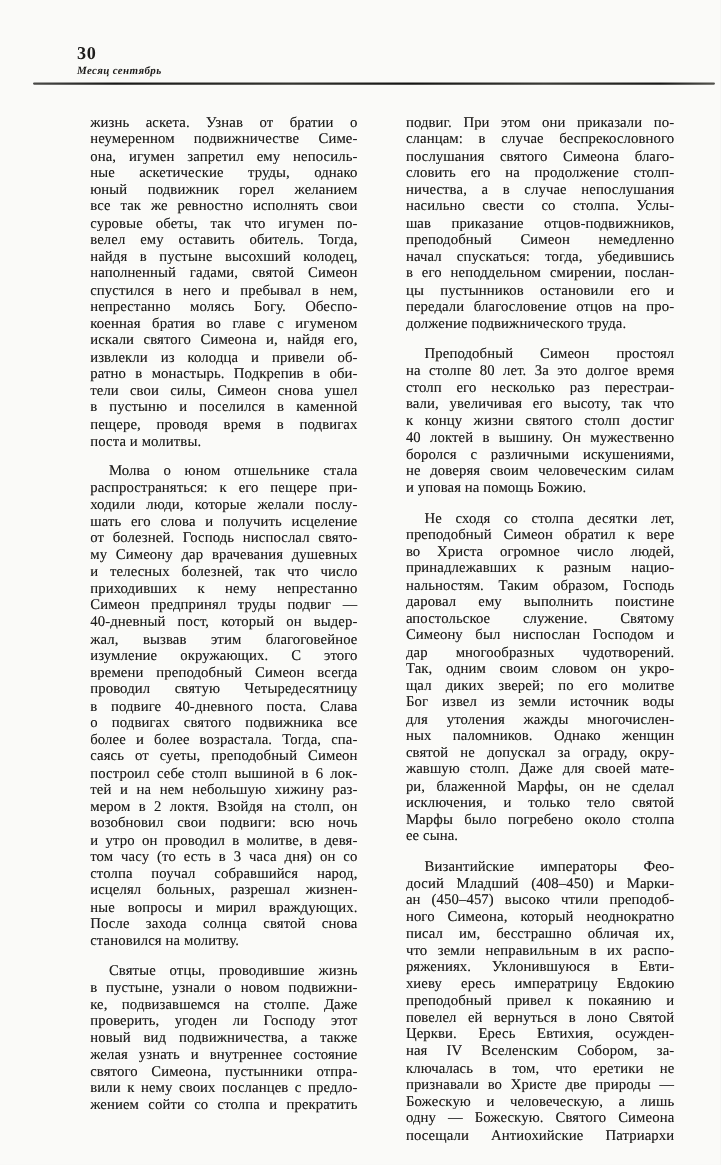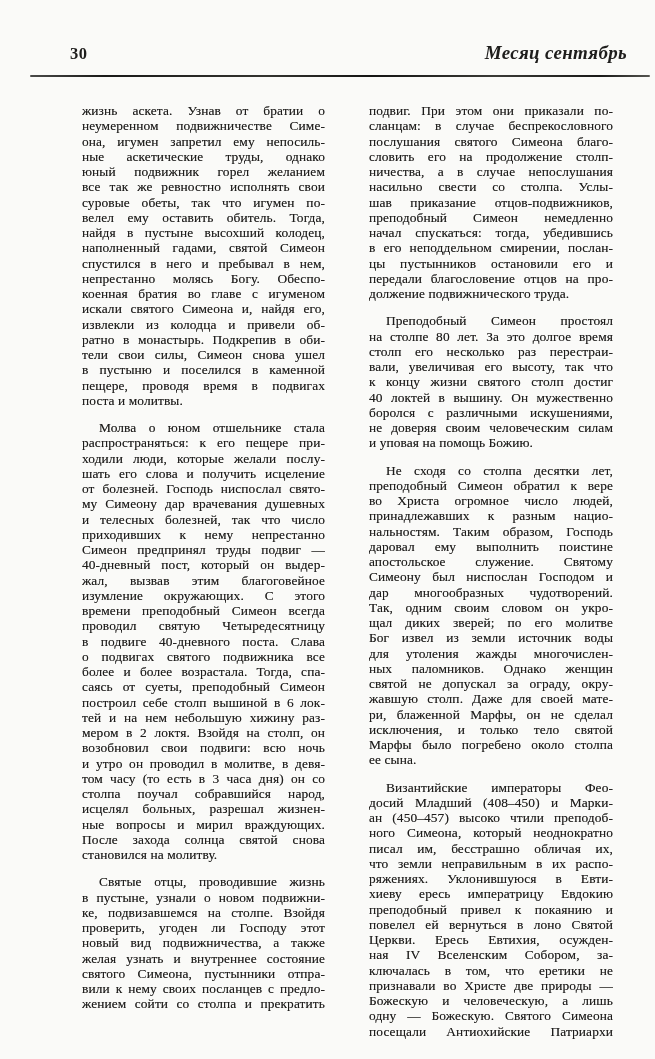--- a/index.html
+++ b/index.html
@@ -16,30 +16,31 @@
     font-family: "Liberation Serif", "DejaVu Serif", serif;
     color: #1e1d1c;
   }
   .running-head {
     position: absolute;
     left: 70px;
     top: 42px;
     width: 557px;
     height: 24px;
     display: flex;
-    justify-content: space-between;
+    justify-content: center;
     align-items: baseline;
+    flex-direction: column;
   }
   .page-number {
     font-size: 16.5px;
     font-weight: bold;
     letter-spacing: 0.5px;
   }
   .running-title {
-    font-size: 19px;
+    font-size: 10px;
     font-weight: bold;
     font-style: italic;
     letter-spacing: 0.3px;
   }
   .head-rule {
     position: absolute;
     left: 30px;
     top: 75px;
     width: 620px;
     height: 2px;
@@ -129,21 +130,21 @@
         <div class="line">том часу (то есть в 3 часа дня) он со</div>
         <div class="line">столпа поучал собравшийся народ,</div>
         <div class="line">исцелял больных, разрешал жизнен-</div>
         <div class="line">ные вопросы и мирил враждующих.</div>
         <div class="line">После захода солнца святой снова</div>
         <div class="line end">становился на молитву.</div>
       </div>
       <div class="para">
         <div class="line indent">Святые отцы, проводившие жизнь</div>
         <div class="line">в пустыне, узнали о новом подвижни-</div>
-        <div class="line">ке, подвизавшемся на столпе. Взойдя</div>
+        <div class="line">ке, подвизавшемся на столпе. Даже</div>
         <div class="line">проверить, угоден ли Господу этот</div>
         <div class="line">новый вид подвижничества, а также</div>
         <div class="line">желая узнать и внутреннее состояние</div>
         <div class="line">святого Симеона, пустынники отпра-</div>
         <div class="line">вили к нему своих посланцев с предло-</div>
         <div class="line">жением сойти со столпа и прекратить</div>
       </div>
     </div>
 
   <div class="column right">

